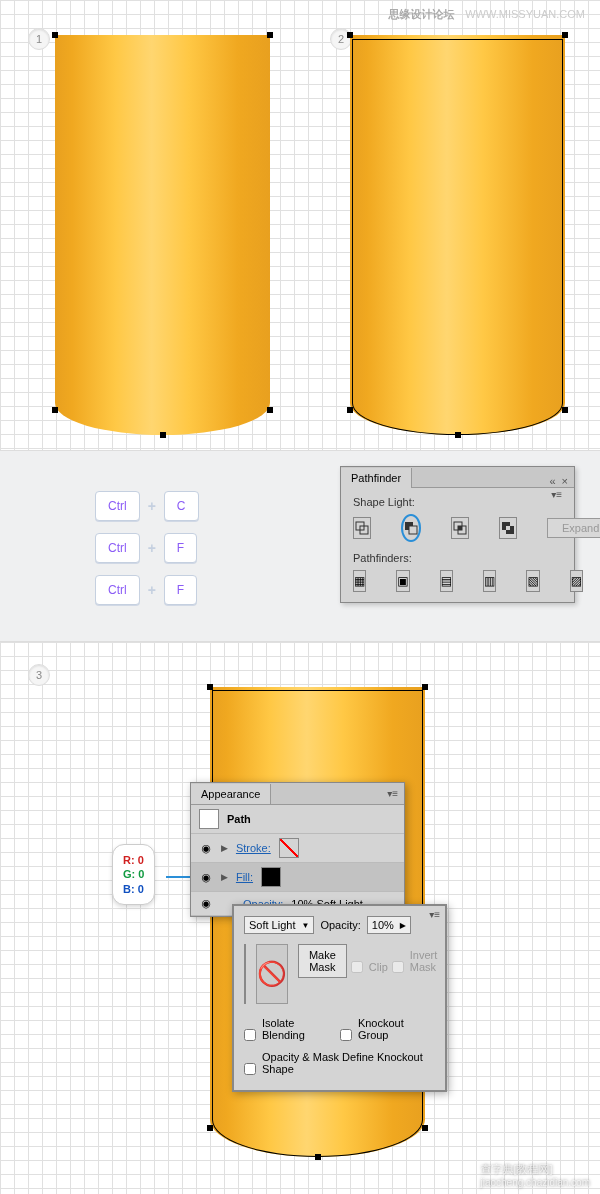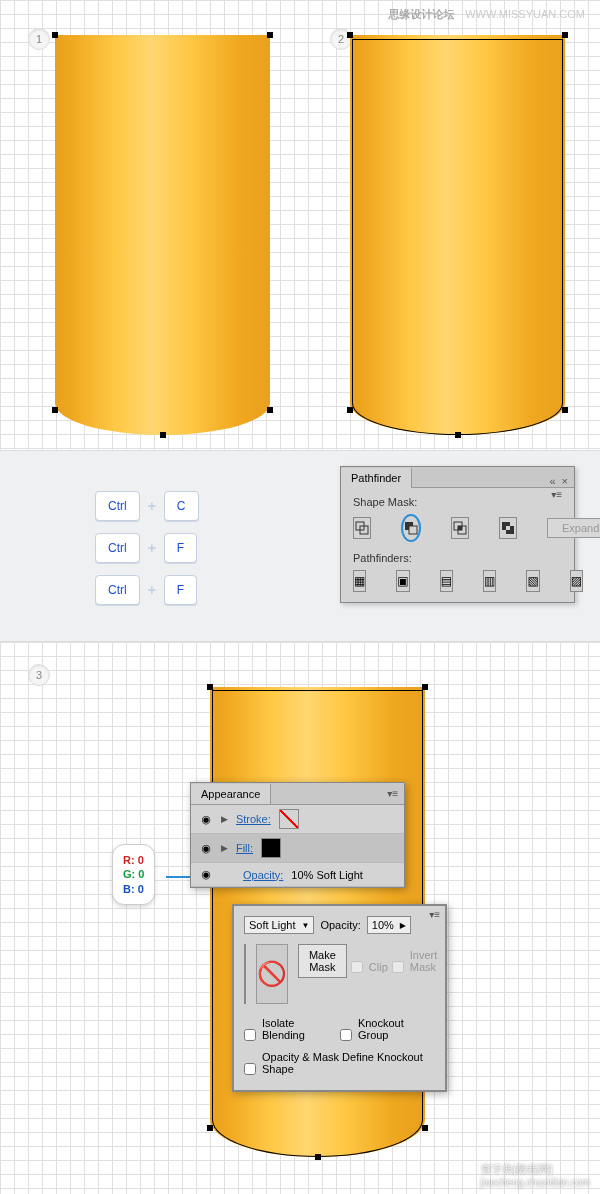--- a/index.html
+++ b/index.html
@@ -10,21 +10,21 @@
 .cylinder{position:absolute;width:215px;height:400px;}
 .cyl-body{width:100%;height:100%;background:linear-gradient(90deg,#e8a01f 0%,#f0a820 8%,#ffc845 28%,#ffd670 45%,#ffc845 62%,#f0a820 85%,#e8a01f 100%);border-radius:0 0 50% 50%/0 0 8% 8%;}
 .anchor{position:absolute;width:6px;height:6px;background:#4a7dc9;border:1px solid #2a5da9;}
 .anchor.black{background:#000;border-color:#000;}
 .outline{position:absolute;border:1px solid #000;border-radius:0 0 50% 50%/0 0 8% 8%;pointer-events:none;}
 .watermark{position:absolute;top:7px;right:15px;color:#aaa;font-size:10px;}
 .watermark span{margin-left:8px;color:#ccc;}
 
 .gray-section{background:#eff0f1;height:192px;position:relative;border-top:1px solid #ddd;border-bottom:1px solid #ddd;}
 .keyrow{position:absolute;display:flex;align-items:center;gap:8px;}
-.key{background:#fff;border:1px solid #c5d0e0;border-radius:4px;padding:7px 12px;color:#1d4ed8;font-size:12px;box-shadow:0 1px 0 #d0d8e5;}
+.key{background:#fff;border:1px solid #c5d0e0;border-radius:4px;padding:7px 12px;color:#8b5cf6;font-size:12px;box-shadow:0 1px 0 #d0d8e5;}
 .plus{color:#c5d0e0;font-size:14px;font-weight:bold;}
 
 .panel{position:absolute;background:#d4d4d4;border:1px solid #888;box-shadow:2px 2px 5px rgba(0,0,0,0.2);}
 .panel-header{background:#c8c8c8;display:flex;align-items:flex-end;border-bottom:1px solid #999;}
 .panel-tab{background:#d4d4d4;padding:4px 10px;border-right:1px solid #999;font-size:11px;position:relative;top:1px;}
 .panel-corner{margin-left:auto;padding:0 6px;display:flex;gap:6px;align-items:center;font-size:10px;color:#555;}
 .panel-body{padding:8px 12px;}
 .label{color:#333;margin-bottom:6px;}
 .icon-row{display:flex;gap:30px;align-items:center;margin-bottom:10px;}
 .mode-btn{width:22px;height:22px;border:1px solid #888;background:#d4d4d4;display:flex;align-items:center;justify-content:center;font-size:12px;}
@@ -114,21 +114,21 @@
   <div class="panel" style="top:15px;left:340px;width:235px">
     <div class="panel-header">
       <div class="panel-tab">Pathfinder</div>
       <div class="panel-corner">
         <span>«</span>
         <span>×</span>
       </div>
     </div>
     <div class="panel-corner" style="position:absolute;top:22px;right:6px">▾≡</div>
     <div class="panel-body">
-      <div class="label">Shape Mask:</div>
+      <div class="label">Shape Light:</div>
       <div class="icon-row">
         <div class="mode-btn">
             <svg class="path-icon" viewBox="0 0 16 16">
               <rect x="2" y="2" width="8" height="8" fill="none" stroke="#333"></rect>
               <rect x="6" y="6" width="8" height="8" fill="none" stroke="#333"></rect>
             </svg>
           </div>
         <div class="mode-btn sel">
             <svg class="path-icon" viewBox="0 0 16 16">
               <rect x="2" y="2" width="8" height="8" fill="#333"></rect>
@@ -182,20 +182,24 @@
     <div class="rgb-g">G: 0</div>
     <div class="rgb-b">B: 0</div>
   </div>
   <div class="connector" style="top:234px;left:166px;width:48px"></div>
   <div class="dot" style="top:229px;left:210px"></div>
 
   <div class="app-panel" style="top:140px;left:190px;width:215px">
     <div class="app-head">
       <div class="app-tab">Appearance</div>
       <div class="panel-corner">▾≡</div>
+    </div>
+    <div class="app-row">
+      <div class="swatch"></div>
+      <b>Path</b>
     </div>
     <div class="app-row">
       <span class="eye">◉</span>
       <span class="tri">▶</span>
       <span class="link-lbl">Stroke:</span>
       <div class="swatch stroke"></div>
     </div>
     <div class="app-row" style="background:#c2c2c2">
       <span class="eye">◉</span>
       <span class="tri">▶</span>

